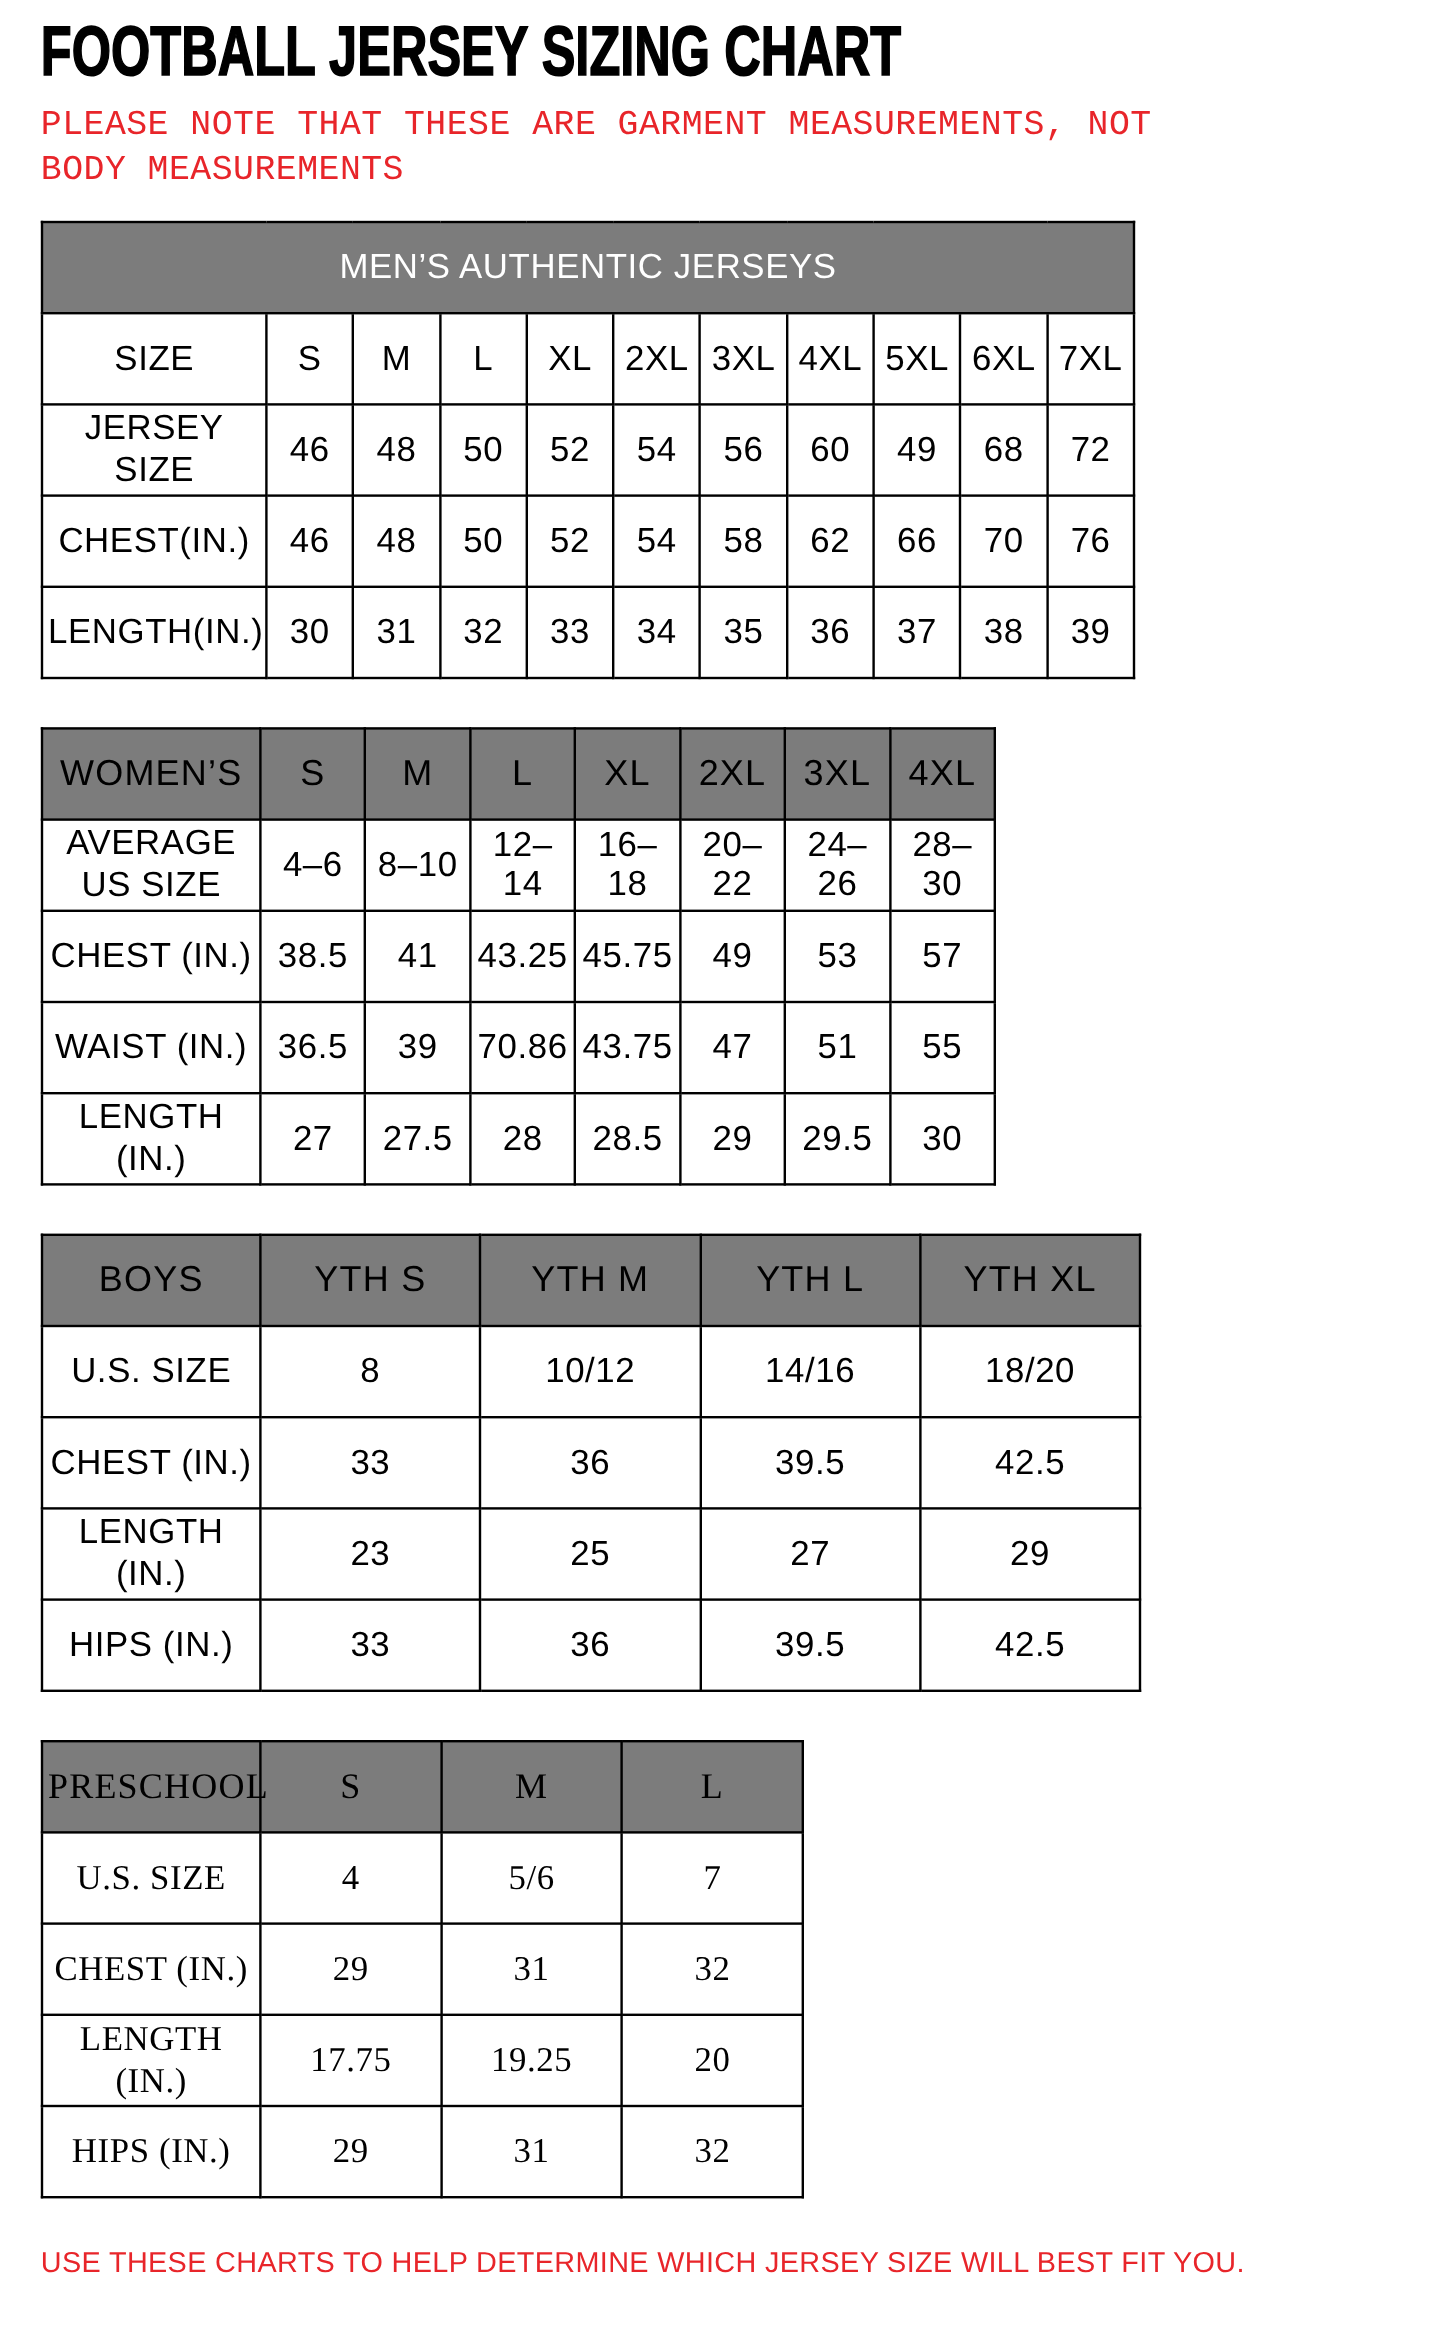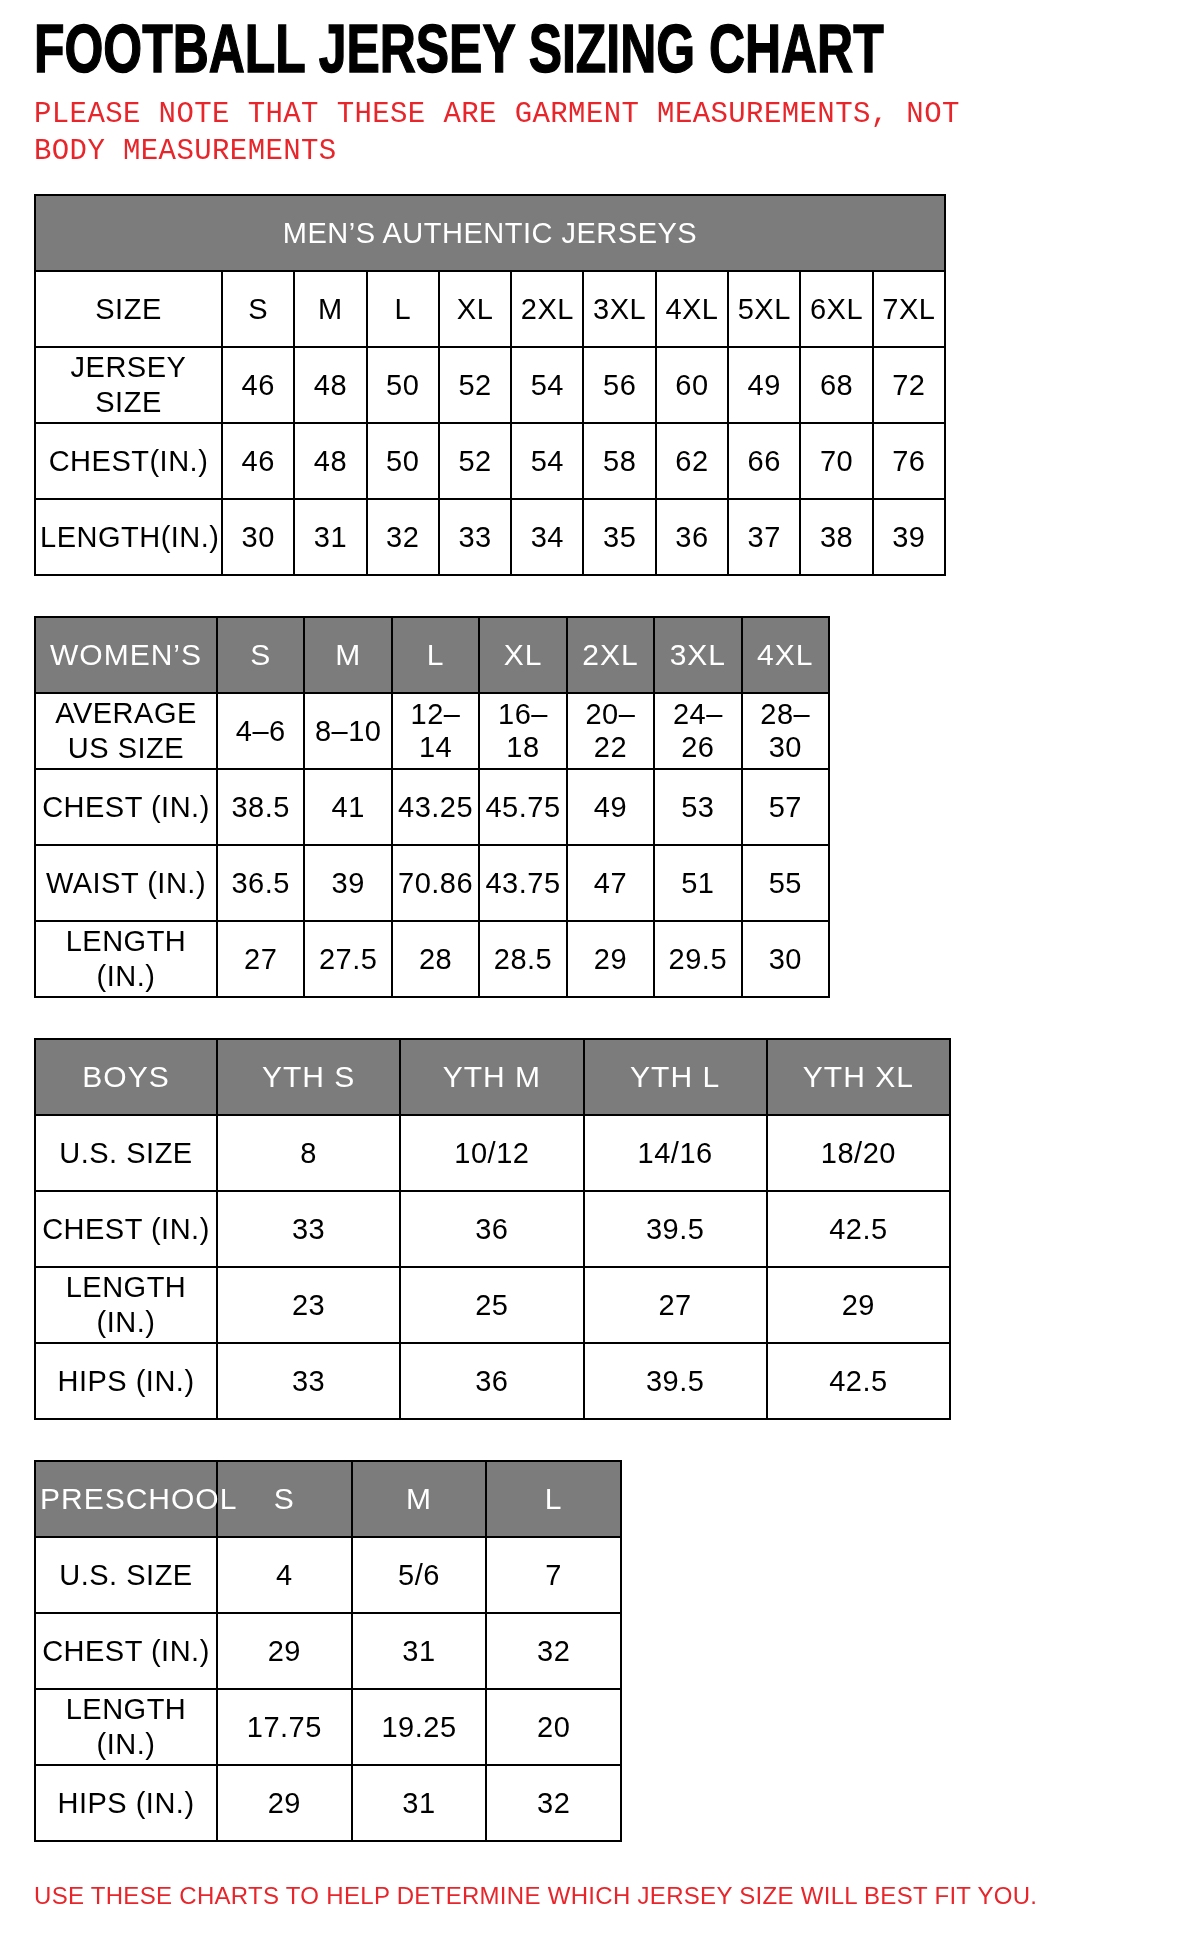--- a/index.html
+++ b/index.html
@@ -6,21 +6,21 @@
   html, body { background: #ffffff; }
   body {
     width: 1200px;
     min-height: 1942px;
     font-family: "Liberation Sans", sans-serif;
     color: #000;
   }
   .page { padding: 16px 34px 10px 34px; }
 
   .title {
-    font-size: 64px;
+    font-size: 54px;
     font-weight: 800;
     line-height: 1.0;
     margin-bottom: 16px;
     white-space: nowrap;
   }
   .title-inner {
     display: inline-block;
     transform: scale(0.78, 1.08);
     transform-origin: left center;
     -webkit-text-stroke: 1.3px #000;
@@ -53,37 +53,37 @@
     letter-spacing: 0.5px;
   }
   .band-cell {
     background: var(--header-gray, #7c7c7c);
     color: #fff;
     font-size: 33px;
     letter-spacing: 2px;
   }
   .header-row td {
     background: var(--header-gray, #7c7c7c);
-    color: #ffffff;
+    color: #000000;
     font-size: 30px;
     letter-spacing: 1px;
   }
   .row-label {
     font-size: 27px;
     white-space: pre-line;
     line-height: 1.2;
   }
 
   .tbl-mens table      { width: 912px; }
   .tbl-mens .label-col { width: 187px; }
   .tbl-womens table      { width: 796px; }
   .tbl-womens .label-col { width: 182px; }
   .tbl-boys table      { width: 917px; }
   .tbl-boys .label-col { width: 182px; }
-  .tbl-preschool table      { width: 588px; }
+  .tbl-preschool table      { width: 636px; font-family: Liberation Serif, serif; }
   .tbl-preschool .label-col { width: 182px; }
 
   .footer {
     color: var(--accent-red, #e8252a);
     font-size: 24px;
     letter-spacing: 0.3px;
     margin-top: 4px;
     white-space: nowrap;
   }
 </style>

